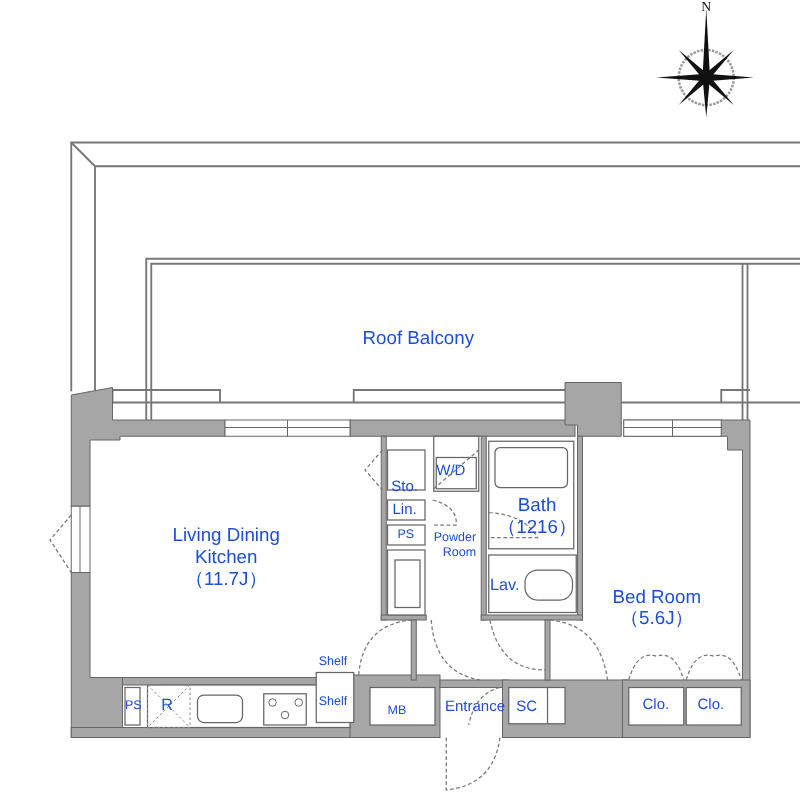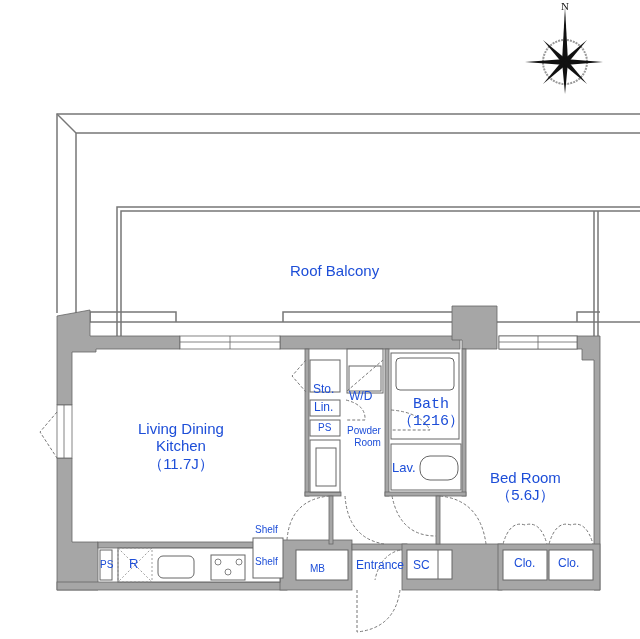--- a/index.html
+++ b/index.html
@@ -153,32 +153,32 @@
   <span>Living Dining</span>
   <span>Kitchen</span>
   <span>（11.7J）</span>
 </div>
 
 <div class="lbl big" style="left:490px;top:426px;margin-top:43px;">
   <span>Bed Room</span>
   <span>（5.6J）</span>
 </div>
 
-<div class="lbl big" style="left:398px;top:396px;font-family:Liberation Mono, monospace;">
+<div class="lbl big" style="left:398px;top:396px;">
   <span>Bath</span>
   <span>（1216）</span>
 </div>
 
 <div class="lbl xs" style="left:347px;top:425px;">
   <span>Powder</span>
   <span>Room</span>
 </div>
 
 <div class="lbl sm" style="left:313px;top:383px;">Sto.</div>
-<div class="lbl sm" style="left:349px;top:370px;margin-top:20px;">W/D</div>
+<div class="lbl sm" style="left:349px;top:370px;">W/D</div>
 <div class="lbl sm" style="left:314px;top:401px;">Lin.</div>
 <div class="lbl xs" style="left:318px;top:422px;">PS</div>
 <div class="lbl mid" style="left:392px;top:461px;text-align:right;">Lav.</div>
 <div class="lbl xs" style="left:100px;top:559px;">PS</div>
 <div class="lbl mid" style="left:129px;top:557px;">R</div>
 <div class="lbl xs" style="left:255px;top:524px;">Shelf</div>
 <div class="lbl xs" style="left:255px;top:556px;">Shelf</div>
 <div class="lbl xs" style="left:310px;top:563px;">MB</div>
 <div class="lbl sm" style="left:356px;top:559px;">Entrance</div>
 <div class="lbl sm" style="left:413px;top:559px;text-align:right;">SC</div>

